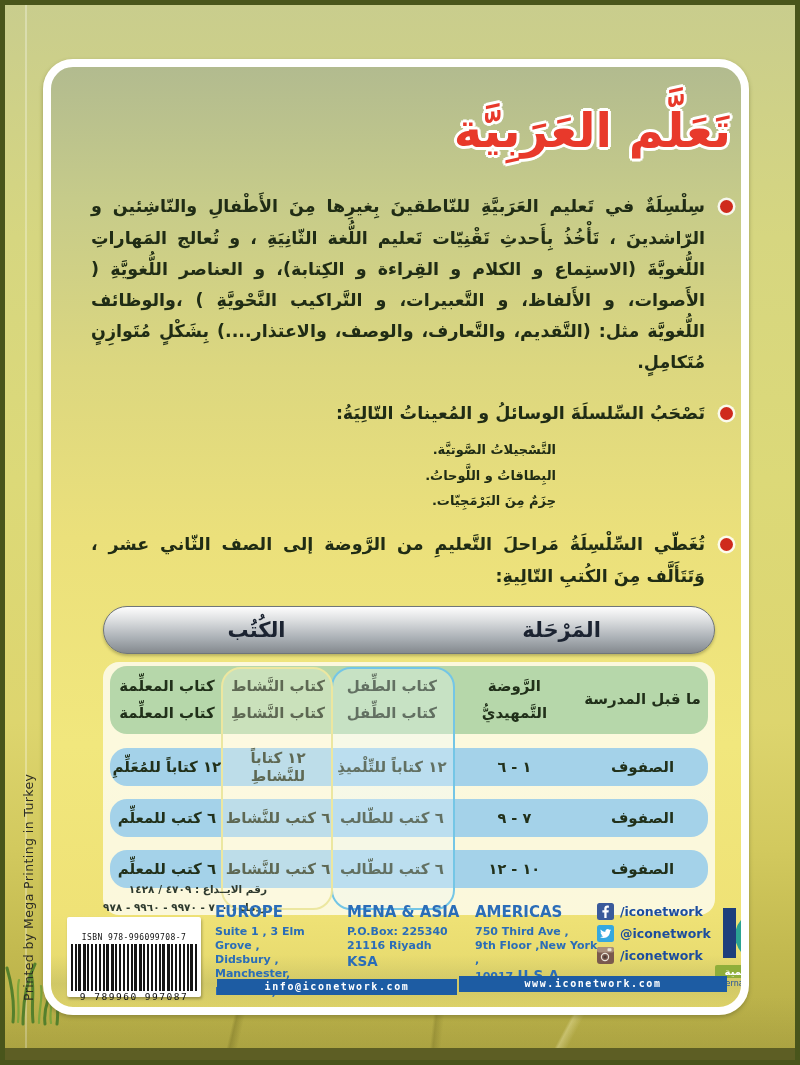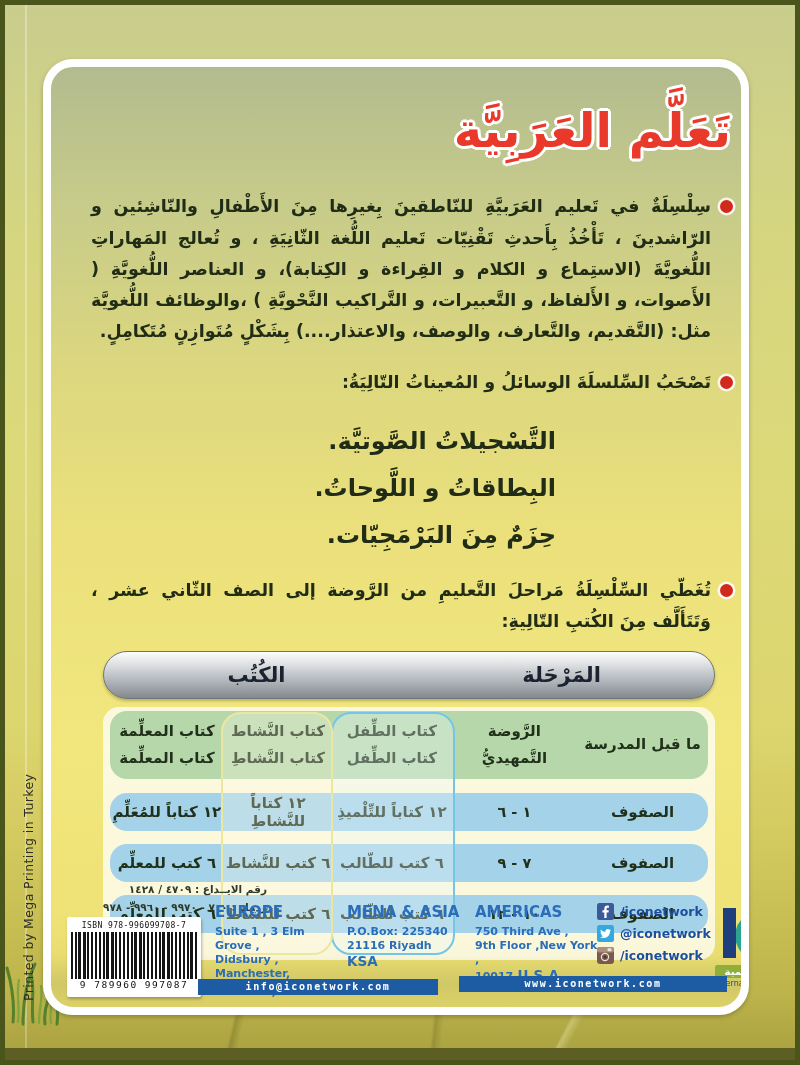--- a/index.html
+++ b/index.html
@@ -39,25 +39,25 @@
     background:linear-gradient(180deg,rgba(150,150,80,0) 0%,rgba(150,152,86,.26) 55%,rgba(190,182,95,.14) 100%);
   }
 
   .page-title{
     direction:rtl;text-align:right;margin:26px 10px 0 0;padding:0;
     font-size:48px;font-weight:bold;color:#e8392b;line-height:1.55;
     text-shadow:-2px -2px 0 #fff,2px -2px 0 #fff,-2px 2px 0 #fff,2px 2px 0 #fff,
                  0 -3px 0 #fff,0 3px 0 #fff,-3px 0 0 #fff,3px 0 0 #fff;
   }
 
-  .bullet{display:flex;direction:rtl;align-items:flex-start;gap:9px;margin:24px 8px 0 40px;}
+  .bullet{display:flex;direction:rtl;align-items:flex-start;gap:15px;margin:24px 8px 0 40px;}
   .dot{flex:0 0 auto;width:13px;height:13px;border-radius:50%;background:#cf2a1c;margin-top:9px;
        box-shadow:0 0 0 2.5px rgba(255,255,255,.85);}
   .btext{margin:0;font-size:17.5px;font-weight:bold;color:#202c15;line-height:1.78;text-align:justify;}
-  .sub-list{direction:rtl;margin:20px 185px 0 0;font-size:24px;font-weight:bold;color:#202c15;line-height:1.95;}
+  .sub-list{direction:rtl;margin:8px 185px 0 0;font-size:13px;font-weight:bold;color:#202c15;line-height:1.95;}
   .sub-list div{margin:0;}
 
   .tbl{margin:14px 26px 0 52px;}
   .thead{
     height:48px;border-radius:25px;box-sizing:border-box;
     background:linear-gradient(180deg,#fdfdfd 0%,#dddfe1 28%,#aab0b5 68%,#84898e 100%);
     border:1.5px solid #6f757a;box-shadow:0 2px 3px rgba(80,80,40,.35);
     display:grid;grid-template-columns:1fr 1fr;direction:rtl;align-items:center;text-align:center;
     font-size:21px;font-weight:bold;color:#1b2331;
   }
@@ -76,21 +76,21 @@
   .cell span{display:block;}
   .num{font-size:14.5px;letter-spacing:1px;}
   .col-overlay{position:absolute;top:5px;bottom:5px;border-radius:20px;z-index:2;pointer-events:none;}
   .col-child{left:37.3%;width:19.6%;border:2px solid #74c6e6;background:rgba(235,248,253,.32);}
   .col-activity{left:19.2%;width:17.7%;border:2px solid #ece7a0;background:rgba(255,253,235,.28);}
 
   .binfo{position:absolute;left:14px;right:2px;bottom:4px;height:124px;direction:ltr;z-index:3;}
   .legal{position:absolute;left:6px;top:2px;width:172px;direction:rtl;text-align:right;
          font-size:10.5px;font-weight:bold;color:#2e3a2e;line-height:1.7;margin-left:24px;}
   .barcode{position:absolute;left:2px;top:38px;width:134px;height:80px;background:#fff;border-radius:2px;
-           padding:4px 4px 2px;box-sizing:border-box;box-shadow:1px 2px 3px rgba(0,0,0,.28);}
+           padding:16px 4px 2px;box-sizing:border-box;box-shadow:1px 2px 3px rgba(0,0,0,.28);}
   .bc-isbn{font-family:"DejaVu Sans Mono",monospace;font-size:8px;letter-spacing:.4px;text-align:center;color:#111;white-space:nowrap;}
   .bc-bars{height:47px;margin-top:2px;background-color:#fff;
     background-image:repeating-linear-gradient(90deg,#151515 0 2px,transparent 2px 4px),
                      repeating-linear-gradient(90deg,#151515 0 1px,transparent 1px 7px);}
   .bc-digits{font-family:"DejaVu Sans Mono",monospace;font-size:9.5px;text-align:center;letter-spacing:1.5px;color:#111;}
 
   .pubs{position:absolute;left:150px;top:24px;display:grid;grid-template-columns:124px 120px 130px;column-gap:8px;}
   .pub{line-height:1.3;}
   .pub .region{font-size:15px;font-weight:bold;color:#2a6db8;margin:0 0 2px;}
   .pub .ln{font-size:11px;color:#2a6db8;font-weight:bold;}
@@ -101,21 +101,21 @@
   .sicon{flex:0 0 auto;display:block;}
   .slabel{font-size:12.5px;font-weight:bold;color:#1c4d9e;white-space:nowrap;}
 
   .logo{position:absolute;left:650px;top:26px;width:88px;text-align:center;}
   .logo-banner{background:#8fae3a;color:#fff;font-size:10px;font-weight:bold;border-radius:2px;
                padding:1px 2px;direction:rtl;}
   .logo-caption{font-size:8px;color:#1e4e9c;margin-top:1px;white-space:nowrap;}
 
   .bar{position:absolute;height:16px;background:#1d5ca3;color:#fff;font-size:10px;letter-spacing:1.6px;
        text-align:center;line-height:16px;font-weight:bold;font-family:"DejaVu Sans Mono",monospace;}
-  .bar.email{left:133px;top:100px;width:240px;}
+  .bar.email{left:152px;top:100px;width:240px;}
   .bar.web{left:394px;top:97px;width:268px;}
 </style>
 </head>
 <body>
 
 <div class="cover">
   <div class="fold-line"></div>
   <div class="dunes"></div>
 
   <svg class="grass" width="72" height="96" viewBox="0 0 72 96">

